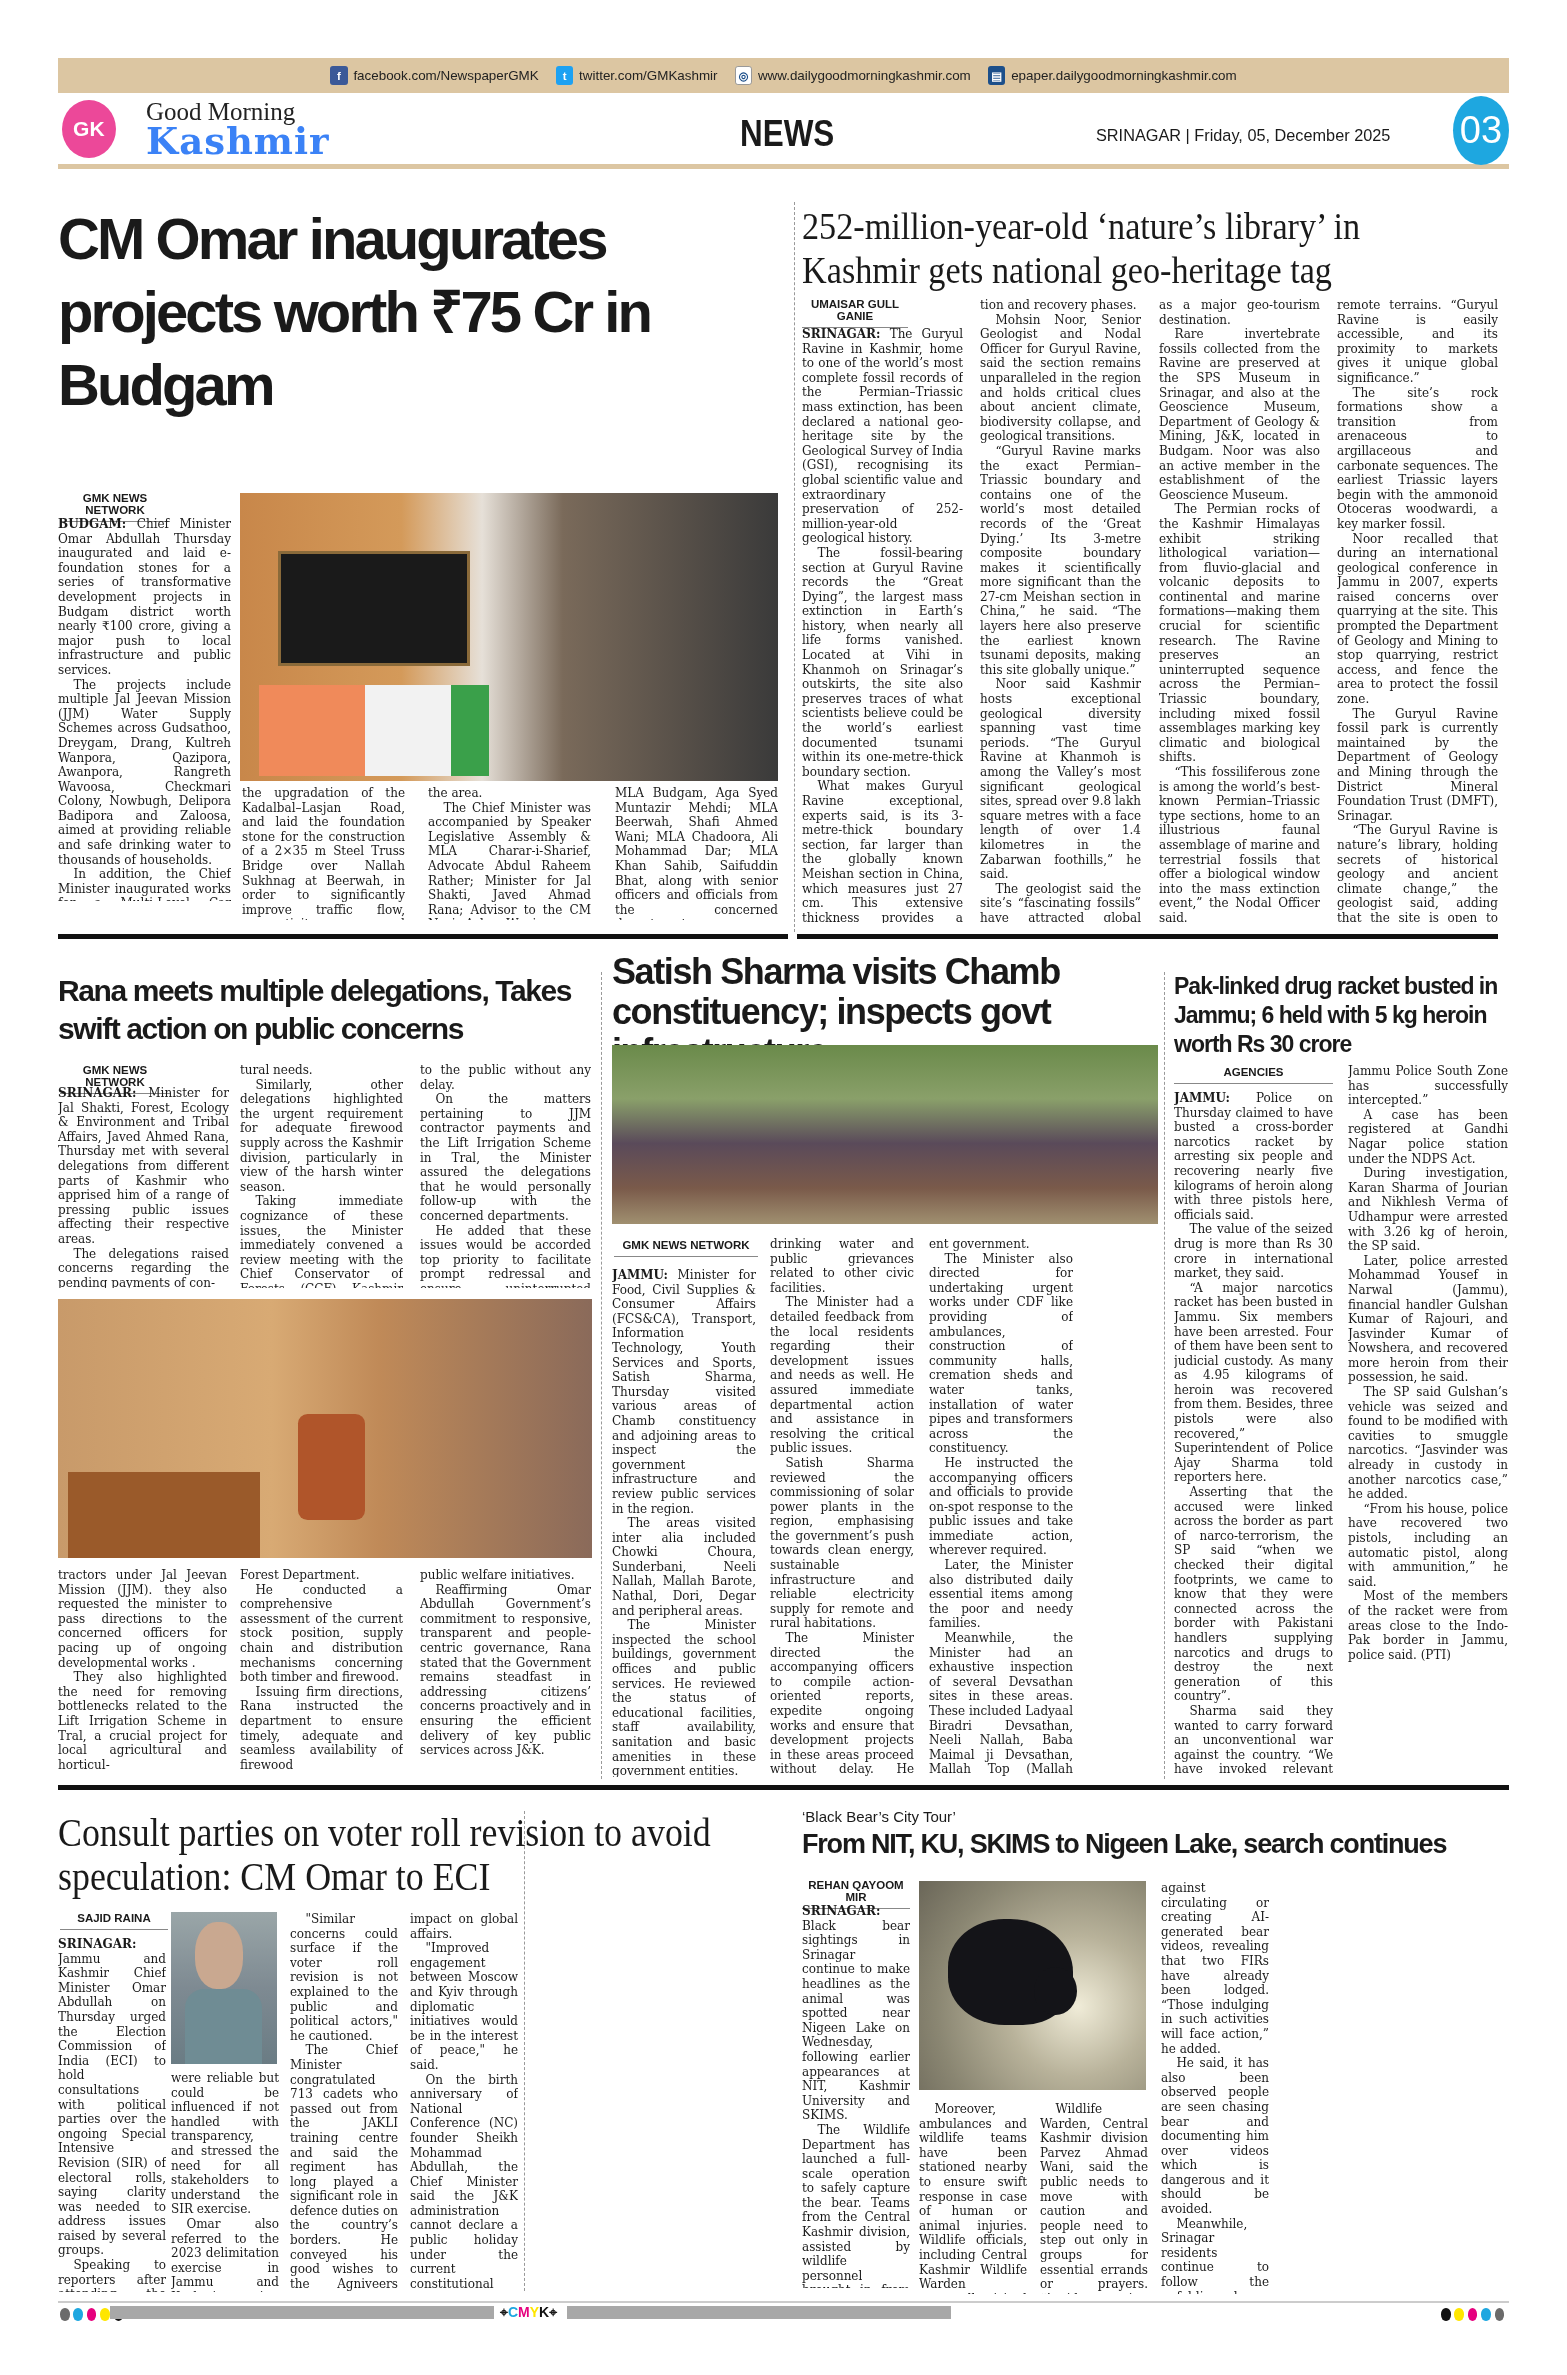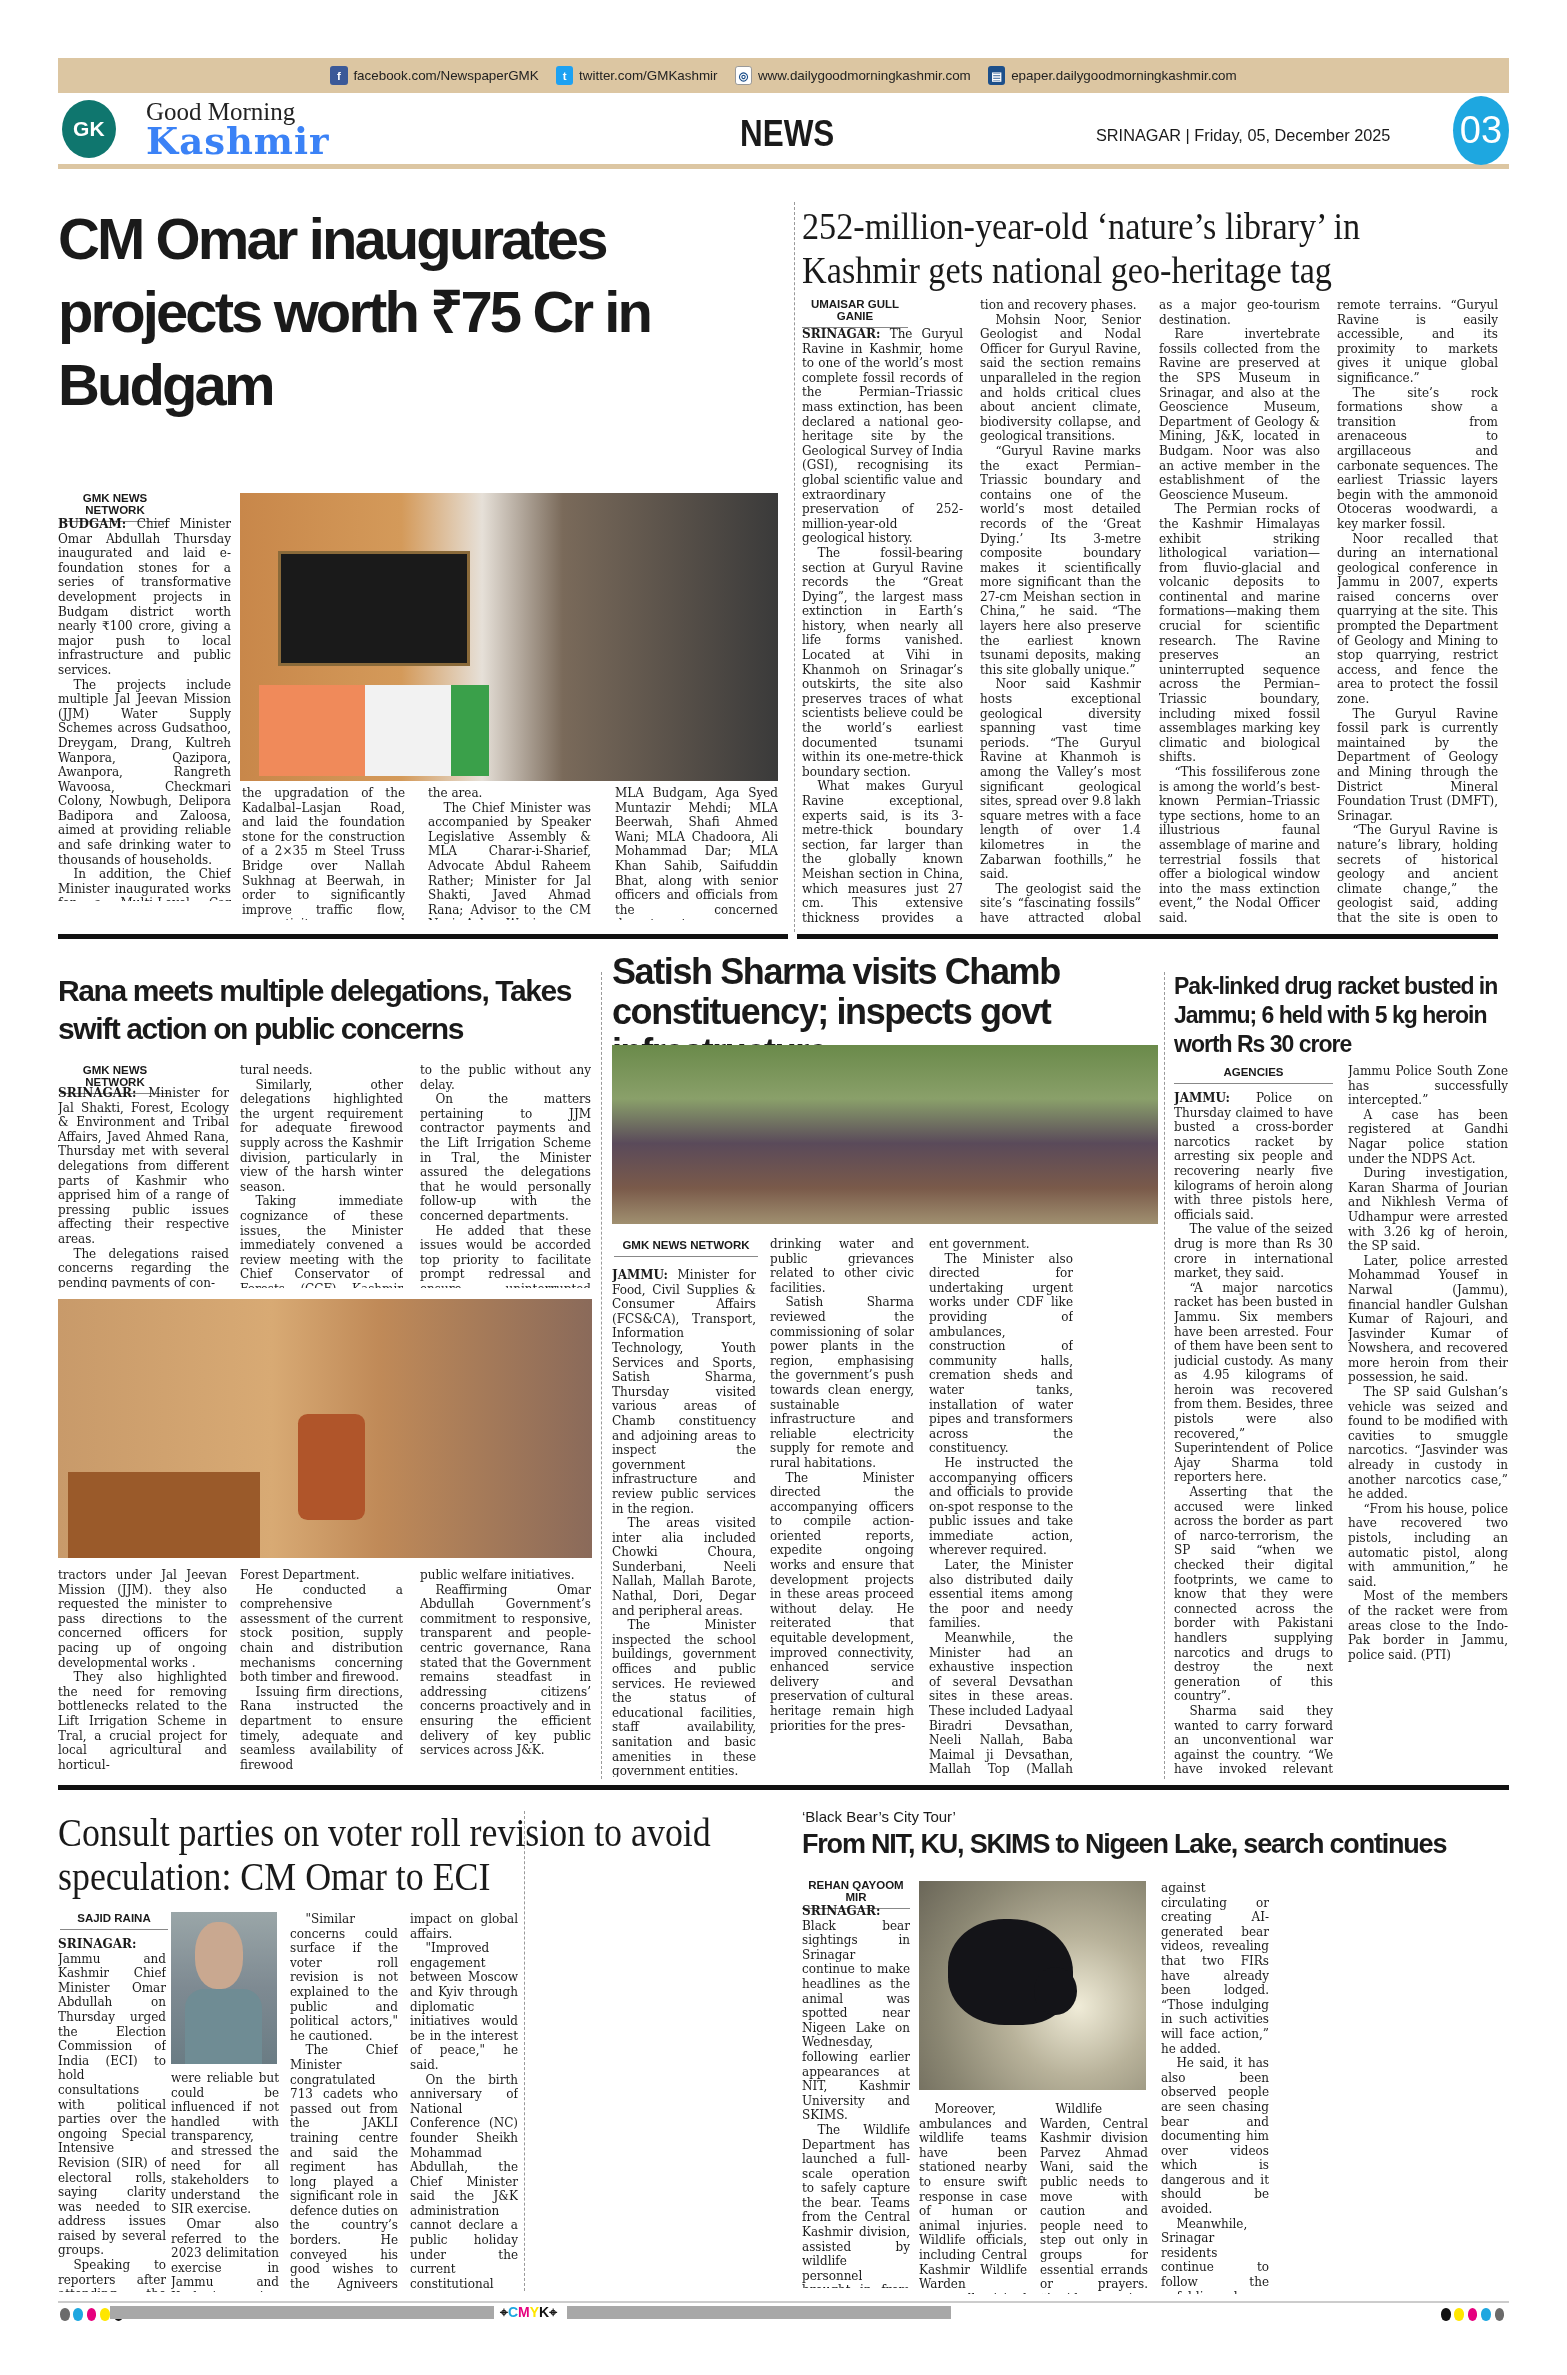--- a/index.html
+++ b/index.html
@@ -2,21 +2,21 @@
 <html><head>
 <meta charset="utf-8">
 <style>
 *{box-sizing:border-box;margin:0;padding:0}
 body{width:1568px;height:2376px;background:#fff;position:relative;font-family:"DejaVu Serif",serif;color:#1a1a1a;overflow:hidden}
 .abs{position:absolute}
 .topbar{left:58px;top:58px;width:1451px;height:35px;background:#dcc6a2;display:flex;align-items:center;justify-content:center;gap:17.3px;font-family:"Liberation Sans",sans-serif;font-size:13.4px;color:#222}
 .topbar .it{display:flex;align-items:center;gap:5.8px}
 .ic{width:17.3px;height:19px;border-radius:2.9px;display:inline-flex;align-items:center;justify-content:center;color:#fff;font-size:11.5px;font-weight:bold}
 .masthead{left:58px;top:92px;width:1451px;height:77px;border-bottom:5.8px solid #dcc6a2}
-.logo-circle{left:3.8px;top:7.7px;width:54px;height:58px;border-radius:50%;background:#0f766e;color:#fff;display:flex;align-items:center;justify-content:center;font-family:"Liberation Sans",sans-serif;font-size:21px;font-weight:bold}
+.logo-circle{left:3.8px;top:7.7px;width:54px;height:58px;border-radius:50%;background:#ec4899;color:#fff;display:flex;align-items:center;justify-content:center;font-family:"Liberation Sans",sans-serif;font-size:21px;font-weight:bold}
 .logo-gm{left:88px;top:5.8px;font-family:"Liberation Serif",serif;font-size:25px;color:#222}
 .logo-k{left:88px;top:27px;font-family:"DejaVu Serif",serif;font-size:37px;font-weight:bold;color:#3b82f6;letter-spacing:1px}
 .news{left:682px;top:21px;font-family:"Liberation Sans",sans-serif;font-weight:bold;font-size:37px;transform:scaleX(0.85);transform-origin:left}
 .dateline{left:1038px;top:34px;font-family:"Liberation Sans",sans-serif;font-size:16.3px}
 .pageno{left:1395px;top:3.8px;width:56px;height:69px;border-radius:50%;background:#1ea7e0;color:#fff;font-family:"Liberation Sans",sans-serif;font-size:38px;display:flex;align-items:center;justify-content:center}
 .hl-sans{font-family:"Liberation Sans",sans-serif;font-weight:bold;letter-spacing:-1px;line-height:1.05}
 .hl-serif{font-family:"Liberation Serif",serif;line-height:1.08}
 .byline{font-family:"Liberation Sans",sans-serif;font-weight:bold;font-size:11.5px;text-align:center;border-bottom:1.9px solid #888;padding-bottom:4.8px;width:110px}
 .col{font-size:12px;line-height:14.6px;text-align:justify;hyphens:auto;overflow:hidden}
 .col p{text-indent:15.4px}
@@ -156,20 +156,21 @@
 <div class="abs photo" style="left:612px;top:1045px;width:546px;height:179px;background:linear-gradient(180deg,#6a8a4a 0%,#8aa06a 30%,#5a4a5a 55%,#7a5a4a 80%,#a09070 100%)"></div>
 <div class="abs byline" style="left:614px;top:1239px;width:144px">GMK NEWS NETWORK</div>
 <div class="abs col" style="left:612px;top:1268px;width:144px;height:509px">
   <p class="first"><b>JAMMU:</b> <span>Minister for Food, Civil Supplies &amp; Consumer Affairs (FCS&amp;CA), Transport, Information Technology, Youth Services and Sports, Satish Sharma, Thursday visited various areas of Chamb constituency and adjoining areas to inspect the government infrastructure and review public services in the region.</span></p>
     <p>The areas visited inter alia included Chowki Choura, Sunderbani, Neeli Nallah, Mallah Barote, Nathal, Dori, Degar and peripheral areas.</p>
     <p>The Minister inspected the school buildings, government offices and public services. He reviewed the status of educational facilities, staff availability, sanitation and basic amenities in these government entities.</p>
     <p>While interacting with the locals, the Minister said that the major focus of the government is addressing deplorable road conditions, scarcity of safe</p>
 </div>
 <div class="abs col" style="left:770px;top:1237px;width:144px;height:540px">
     <p class="first">drinking water and public grievances related to other civic facilities.</p>
+    <p>The Minister had a detailed feedback from the local residents regarding their development issues and needs as well. He assured immediate departmental action and assistance in resolving the critical public issues.</p>
     <p>Satish Sharma reviewed the commissioning of solar power plants in the region, emphasising the government’s push towards clean energy, sustainable infrastructure and reliable electricity supply for remote and rural habitations.</p>
     <p>The Minister directed the accompanying officers to compile action-oriented reports, expedite ongoing works and ensure that development projects in these areas proceed without delay. He reiterated that equitable development, improved connectivity, enhanced service delivery and preservation of cultural heritage remain high priorities for the pres-</p>
   </div>
 <div class="abs col" style="left:929px;top:1237px;width:144px;height:540px">
     <p class="first">ent government.</p>
     <p>The Minister also directed for undertaking urgent works under CDF like providing of ambulances, construction of community halls, cremation sheds and water tanks, installation of water pipes and transformers across the constituency.</p>
     <p>He instructed the accompanying officers and officials to provide on-spot response to the public issues and take immediate action, wherever required.</p>
     <p>Later, the Minister also distributed daily essential items among the poor and needy families.</p>
     <p>Meanwhile, the Minister had an exhaustive inspection of several Devsathan sites in these areas. These included Ladyaal Biradri Devsathan, Neeli Nallah, Baba Maimal ji Devsathan, Mallah Top (Mallah Barote) Baba Maimal ji Devsathan, Nathal, Baba Maimal ji Devsathan, Dager Rakhmalal Baba Bhadwag Singh ji Devsathan and Rakh Malal Devsathan.</p>
   </div>

